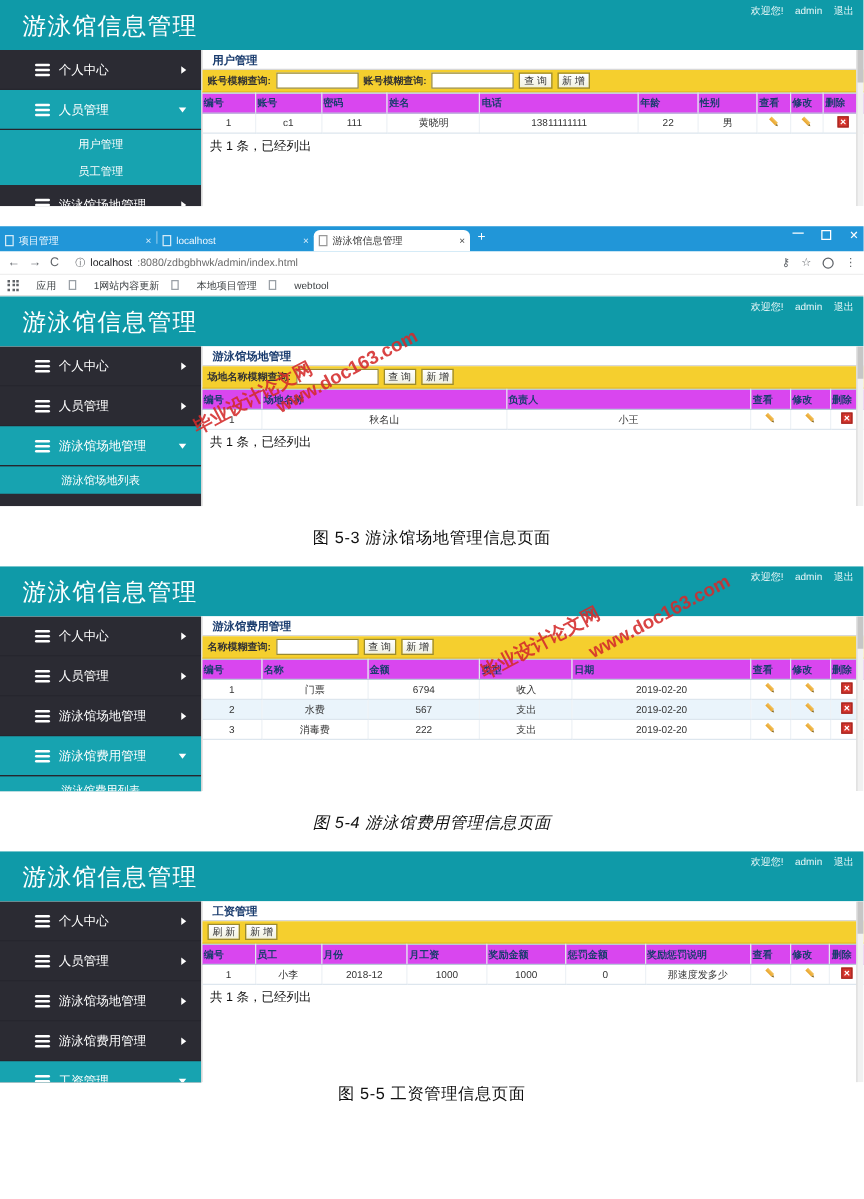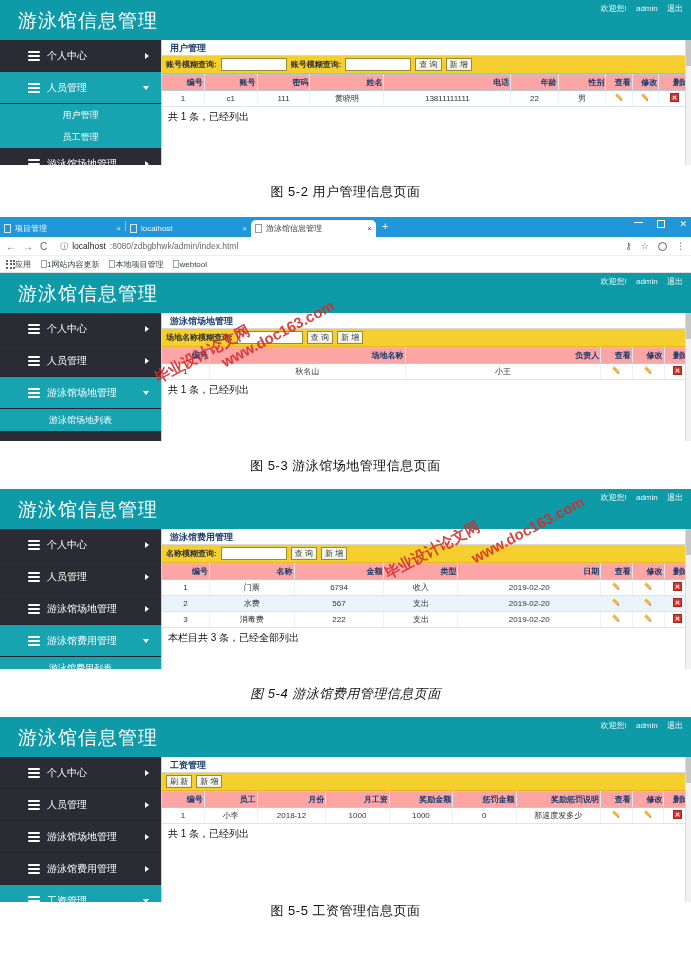--- a/index.html
+++ b/index.html
@@ -126,27 +126,27 @@
     line-height: 11px;
     cursor:pointer;
   }
 
   table.grid {
     width: 100%;
     border-collapse: collapse;
     font-size: 8px;
   }
   table.grid th {
-    background:#fca5a5;
+    background:#d946ef;
     color:#1a3c6e;
     font-weight: bold;
     height: 16px;
     border: 1px solid #b9c9d9;
     border-left:none; border-right:1px solid #dfe6ee;
-    text-align:right;
+    text-align:left;
     font-size:8px;
   }
   table.grid thead tr { border-top:1px solid #9fb6cc; border-bottom:1px solid #9fb6cc; }
   table.grid td {
     height: 16px;
     text-align: center;
     border-bottom: 1px solid #dde6ee;
     border-right: 1px solid #eef2f6;
     color:#333;
     font-size:8px;
@@ -225,21 +225,21 @@
   }
   .urlbox .secure { font-size:8px; color:#5f6368; }
   .url-host { color:#202124; }
   .url-path { color:#6b6b6b; }
   .omni-right { display:flex; align-items:center; gap:9px; color:#5f6368; font-size:9px; }
   .avatar-dot { width:9px;height:9px;border-radius:50%; border:1.2px solid #5f6368; display:inline-block;}
   .bookmarks {
     height: 17px; background:#fff; display:flex; align-items:center; gap:10px; padding:0 6px;
     font-size:8px; color:#3c4043; border-bottom:1px solid #e0e0e0;
   }
-  .bm { display:flex; align-items:center; gap:0; }
+  .bm { display:flex; align-items:center; gap:14px; }
   .bm .bico { width:6px;height:8px;border:1px solid #9aa0a6; display:inline-block; }
   .apps-grid { display:inline-grid; grid-template-columns:repeat(3,2px); grid-gap:1.5px; }
   .apps-grid span { width:2px;height:2px;background:#5f6368; display:block; }
 
   .watermark {
     position:absolute;
     color:#d42b2b;
     font-weight:bold;
     transform: rotate(-28deg);
     pointer-events:none;
@@ -333,21 +333,20 @@
             </tr>
           </tbody>
         </table>
         <div class="summary">共 1 条，已经列出</div>
         <div class="scrollbar-v">
             <div class="thumb"></div>
           </div>
       </div>
     </div>
   </div>
-  <div class="caption" style="margin-top:18px;">图 5-2 用户管理信息页面</div>
 </div>
 
 <div class="figure" style="margin-top:16px;">
   <div class="browser">
     <div class="tabstrip">
       <div class="tab">
         <span class="favicon"></span>
         <span>项目管理</span>
         <span class="tab-x">×</span>
       </div>
@@ -605,21 +604,20 @@
               <td>消毒费</td>
               <td>222</td>
               <td>支出</td>
               <td>2019-02-20</td>
               <td><span class="icon-edit"></span></td>
               <td><span class="icon-edit"></span></td>
               <td><span class="icon-del"></span></td>
             </tr>
           </tbody>
         </table>
-        <div class="summary">本栏目共 3 条，已经全部列出</div>
         <div class="scrollbar-v">
             <div class="thumb"></div>
           </div>
       </div>
     </div>
   </div>
   <div class="watermark" style="left:380px; top:52px; font-size:15px;">毕业设计论文网</div>
   <div class="watermark" style="left:465px; top:32px; font-size:15px;">www.doc163.com</div>
   <div class="caption" style="margin-top:16px;font-style:italic;">图 5-4 游泳馆费用管理信息页面</div>
 </div>

